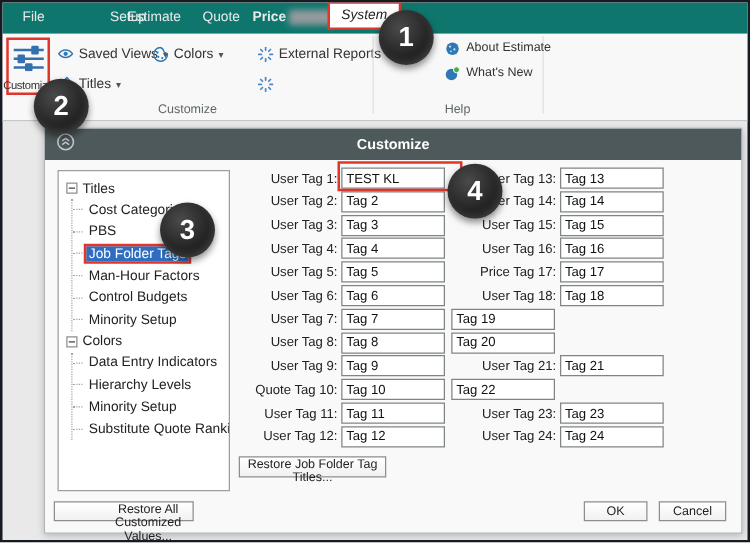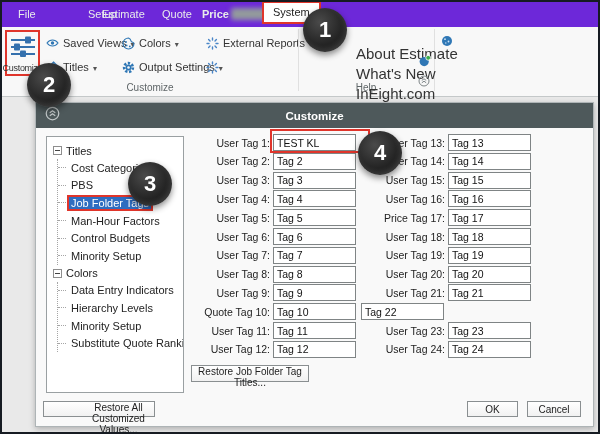--- a/index.html
+++ b/index.html
@@ -1,46 +1,46 @@
 <!DOCTYPE html>
 <html><head>
 <meta charset="utf-8">
 <style>
   * { margin:0; padding:0; box-sizing:border-box; }
   body { font-family:"Liberation Sans","DejaVu Sans",sans-serif; background:#fff; }
   .frame { position:relative; width:600px; height:434px; border:2px solid #161b22; overflow:hidden; background:#e9e9e9; }
 
   
-  .menubar { position:absolute; left:0; top:0; width:100%; height:25px; background:#6d28d9; }
+  .menubar { position:absolute; left:0; top:0; width:100%; height:25px; background:#0f766e; }
   .menu-tab { position:absolute; top:6px; font-size:11px; color:#e9ebeb; cursor:default; }
   .menu-tab.t0 { left:16px; }
   .menu-tab.t1 { left:54px;margin-left:32px; }
   .menu-tab.t2 { left:100px; }
   .menu-tab.t3 { left:160px; }
   .menu-tab.t4 { left:200px;font-weight:bold; }
   .redacted-tab { position:absolute; left:229px; top:6px; width:36px; height:12px; background:#939a9c; border-radius:2px; filter:blur(2.5px); }
-  .menu-tab-active { position:absolute; left:262px; top:1px; height:19px; padding:3px 9px 0 9px; background:#ffffff; color:#222; font-size:11px; box-shadow:0 0 0 2px #e0352b; }
+  .menu-tab-active { position:absolute; left:262px; top:1px; height:19px; padding:3px 9px 0 9px; background:#ffffff; color:#222; font-size:11px; box-shadow:0 0 0 2px #e0352b;font-style:italic; }
 
   
   .ribbon { position:absolute; left:0; top:25px; width:100%; height:70px; background:#f8f8f8; border-bottom:1px solid #c4c8c9; }
   .rib-sep { position:absolute; top:2px; height:62px; width:1px; background:#e0e0e0; }
   .group-label { position:absolute; bottom:3px; font-size:10px; color:#5f6668; text-align:center; }
 
   .customize-big { position:absolute; left:3px; top:3px; width:35px; height:46px; border:2px solid #e0352b; background:#f8f8f8; display:flex; flex-direction:column; align-items:center; justify-content:space-between; padding:4px 0 1px 0; cursor:pointer; }
   .customize-big .lbl { font-size:9px; color:#333; white-space:nowrap; letter-spacing:-0.3px; }
 
   .rib-item { position:absolute; display:flex; align-items:center; height:16px; font-size:11px; color:#333; cursor:pointer; white-space:nowrap; }
   .rib-item .ric { width:13px; height:13px; margin-right:4px; flex:none; display:flex; align-items:center; justify-content:center; }
   .rib-item .arrow-down::after { content:"▾"; font-size:8px; color:#555; margin-left:4px; }
   .row1 { top:8px; } .row2 { top:32px; }
   .c2 { left:44px; } .c3 { left:120px; } .c4 { left:204px; }
 
   .est-help { position:absolute; left:302px; top:4px; width:50px; height:60px; display:flex; flex-direction:column; align-items:center; cursor:pointer; }
   .est-help .lbl { font-size:10px; color:#333; text-align:center; line-height:11px; margin-top:4px; }
-  .help-link { position:absolute; left:354px; display:flex; align-items:flex-end; height:15px; font-size:15px; color:#333; cursor:pointer; white-space:nowrap;flex-direction:column; }
+  .help-link { position:absolute; left:354px; display:flex; align-items:flex-start; height:15px; font-size:10px; color:#333; cursor:pointer; white-space:nowrap; }
   .help-link .ric { width:12px; height:12px; margin-right:5px; flex:none; }
   .hl1 { top:6px; } .hl2 { top:26px; } .hl3 { top:46px; }
 
   
   .dialog { position:absolute; left:33px; top:100px; width:559px; height:325px; background:#f9f9f9; border:1px solid #aeb4b6; box-shadow:0 2px 6px rgba(0,0,0,.25); }
   .dlg-title { position:absolute; left:0; top:0; width:100%; height:25px; background:#4e595b; display:flex; align-items:center; }
   .dlg-title .ttl { position:absolute; width:100%; text-align:center; color:#fff; font-size:11.5px; font-weight:bold; }
   .dlg-title .logo { margin-left:9px; z-index:1; }
 
   .tree-panel { position:absolute; left:10px; top:33px; width:138px; height:257px; background:#fff; border:1px solid #9aa0a2; padding:5px 2px 0 6px; font-size:11px; color:#222; overflow:hidden; }
@@ -130,30 +130,20 @@
       <span class="ric">
         <svg width="13" height="13" viewBox="0 0 13 13">
             <path d="M6.5,1 A5.5,5.5 0 1 0 12,6.5 C12,5 10.5,5.5 9.5,4.8 C8.6,4.2 9.6,2.2 6.5,1 Z" fill="none" stroke="#2f77b5" stroke-width="1.1"></path>
             <circle cx="4" cy="5" r="0.9" fill="#2f77b5"></circle>
             <circle cx="4.6" cy="8.4" r="0.9" fill="#2f77b5"></circle>
             <circle cx="7.8" cy="9.4" r="0.9" fill="#2f77b5"></circle>
           </svg>
       </span>
       <span class="arrow-down">Colors</span>
     </div>
-    <div class="rib-item row2 c3">
-      <span class="ric">
-        <svg width="13" height="13" viewBox="0 0 13 13">
-            <circle cx="6.5" cy="6.5" r="4.4" fill="none" stroke="#2f77b5" stroke-width="2.6" stroke-dasharray="2.3,1.6"></circle>
-            <circle cx="6.5" cy="6.5" r="3" fill="#2f77b5"></circle>
-            <circle cx="6.5" cy="6.5" r="1.3" fill="#f8f8f8"></circle>
-          </svg>
-      </span>
-      <span class="arrow-down">Output Settings</span>
-    </div>
 
     <div class="rib-item row1 c4">
       <span class="ric">
         <svg width="13" height="13" viewBox="0 0 13 13">
             <g stroke="#4a86c8" stroke-width="1.4" stroke-linecap="round">
               <line x1="6.5" y1="1" x2="6.5" y2="3"></line>
               <line x1="6.5" y1="10" x2="6.5" y2="12"></line>
               <line x1="1" y1="6.5" x2="3" y2="6.5"></line>
               <line x1="10" y1="6.5" x2="12" y2="6.5"></line>
               <line x1="2.6" y1="2.6" x2="4" y2="4"></line>
@@ -201,30 +191,20 @@
     </div>
     <div class="help-link hl2">
       <span class="ric">
         <svg width="12" height="12" viewBox="0 0 12 12">
             <circle cx="5.2" cy="6.6" r="4.6" fill="#2f77b5"></circle>
             <circle cx="9.2" cy="2.8" r="2.4" fill="#3fae49" stroke="#fff" stroke-width="0.8"></circle>
           </svg>
       </span>
       <span>What's New</span>
     </div>
-    <div class="help-link hl3">
-      <span class="ric">
-        <svg width="12" height="12" viewBox="0 0 12 12">
-            <circle cx="6" cy="6" r="5" fill="none" stroke="#7d8486" stroke-width="1"></circle>
-            <path d="M3.8,5.4 L6,3.8 L8.2,5.4" fill="none" stroke="#7d8486" stroke-width="1"></path>
-            <path d="M3.8,7.8 L6,6.2 L8.2,7.8" fill="none" stroke="#7d8486" stroke-width="1"></path>
-          </svg>
-      </span>
-      <span>InEight.com</span>
-    </div>
   </div>
 
   <div class="dialog">
     <div class="dlg-title">
       <span class="logo">
         <svg width="15" height="15" viewBox="0 0 12 12">
             <circle cx="6" cy="6" r="5" fill="none" stroke="#c2c8c9" stroke-width="1"></circle>
             <path d="M3.8,5.4 L6,3.8 L8.2,5.4" fill="none" stroke="#c2c8c9" stroke-width="1"></path>
             <path d="M3.8,7.8 L6,6.2 L8.2,7.8" fill="none" stroke="#c2c8c9" stroke-width="1"></path>
           </svg>
@@ -379,26 +359,24 @@
           <span class="tag-label">Price Tag 17:</span>
           <input class="tag-input" type="text" value="Tag 17" style="">
         </div>
 
         <div class="tag-row" style="--i: 5;">
           <span class="tag-label">User Tag 18:</span>
           <input class="tag-input" type="text" value="Tag 18" style="">
         </div>
 
         <div class="tag-row" style="--i: 6;">
-          <span class="tag-label">User Tag 19:</span>
           <input class="tag-input" type="text" value="Tag 19" style="">
         </div>
 
         <div class="tag-row" style="--i: 7;">
-          <span class="tag-label">User Tag 20:</span>
           <input class="tag-input" type="text" value="Tag 20" style="">
         </div>
 
         <div class="tag-row" style="--i: 8;">
           <span class="tag-label">User Tag 21:</span>
           <input class="tag-input" type="text" value="Tag 21" style="">
         </div>
 
         <div class="tag-row" style="--i: 9;">
           <input class="tag-input" type="text" value="Tag 22" style="">

